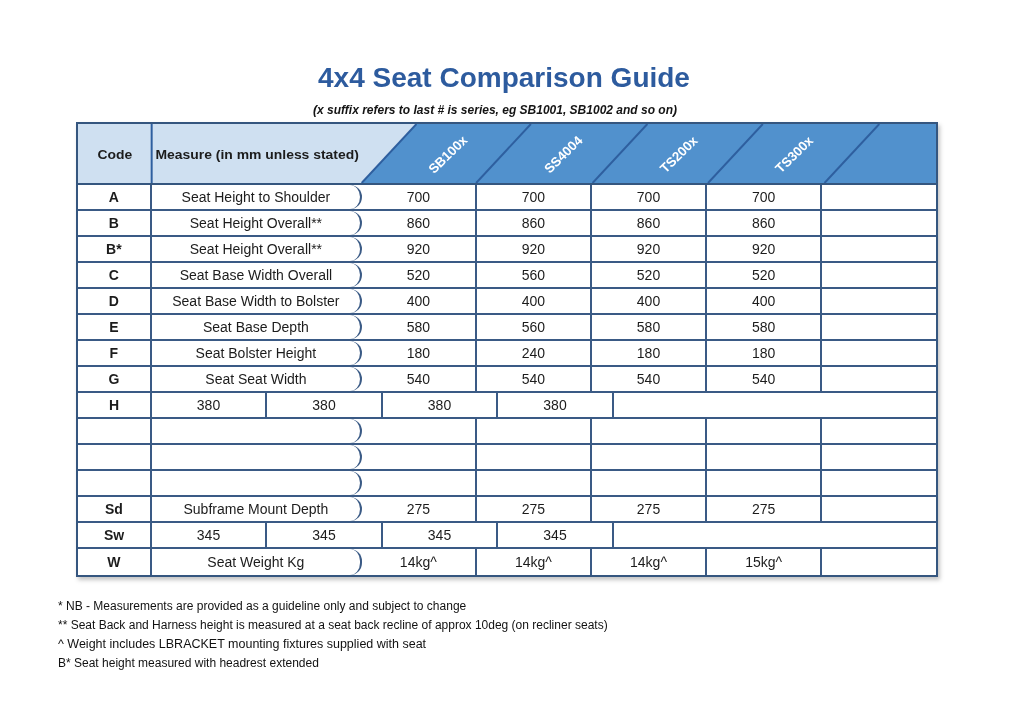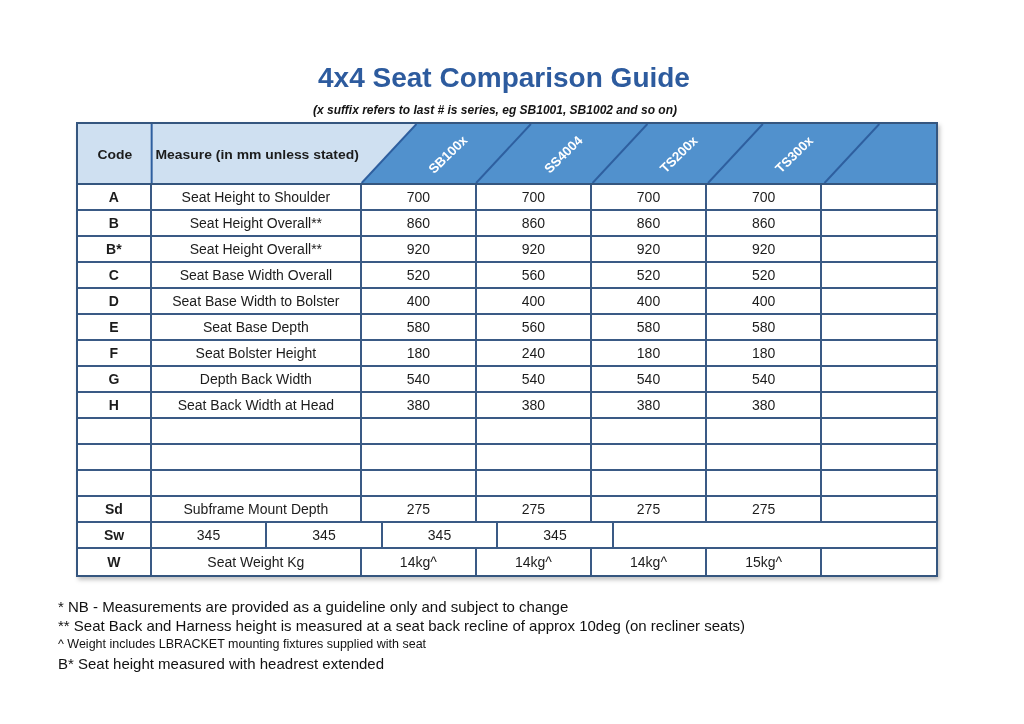--- a/index.html
+++ b/index.html
@@ -30,27 +30,27 @@
   .hdr-series-text { font-size: 13.5px; font-weight: 700; fill: #ffffff; }
 
   .tbody .row { display: flex; width: 100%; height: 26px; }
   .tbody .row:not(:last-child) { border-bottom: 2px solid #3a5a85; }
   .cell {
     display: flex; align-items: center; justify-content: center;
     font-size: 14px; height: 100%; overflow: hidden; white-space: nowrap;
     border-right: 2px solid #3a5a85;
   }
   .cell.code    { width: 74px;  font-weight: 700; }
-  .cell.measure { width: 211px; }
+  .cell.measure { width: 211px; border-radius: 12px; }
   .cell.val     { width: 115px; }
   .cell.val-b   { width: 116px; }
   .cell.last    { border-right: none; width: 114px; }
 
   .footnotes { position: absolute; left: 58px; top: 597px; width: 900px; }
-  .footnotes .note { font-size: 15px; line-height: 19px; color: #111; }
+  .footnotes .note { font-size: 12px; line-height: 19px; color: #111; }
   .footnotes .note.small { font-size: 12.5px; }
 </style>
 </head>
 <body>
 
 <div class="page-title">4x4 Seat Comparison Guide</div>
 <div class="page-subtitle">(x suffix refers to last # is series, eg SB1001, SB1002 and so on)</div>
 
 <div class="seat-table">
 
@@ -140,31 +140,30 @@
       <div class="cell measure">Seat Bolster Height</div>
       <div class="cell val">180</div>
       <div class="cell val-b">240</div>
       <div class="cell val">180</div>
       <div class="cell val-b">180</div>
       <div class="cell last"></div>
     </div>
 
     <div class="row">
       <div class="cell code">G</div>
-      <div class="cell measure">Depth Back Width</div>
+      <div class="cell measure">Seat Seat Width</div>
       <div class="cell val">540</div>
       <div class="cell val-b">540</div>
       <div class="cell val">540</div>
       <div class="cell val-b">540</div>
       <div class="cell last"></div>
     </div>
 
     <div class="row">
       <div class="cell code">H</div>
-      <div class="cell measure">Seat Back Width at Head</div>
       <div class="cell val">380</div>
       <div class="cell val-b">380</div>
       <div class="cell val">380</div>
       <div class="cell val-b">380</div>
       <div class="cell last"></div>
     </div>
 
     <div class="row">
       <div class="cell code"></div>
       <div class="cell measure"></div>

